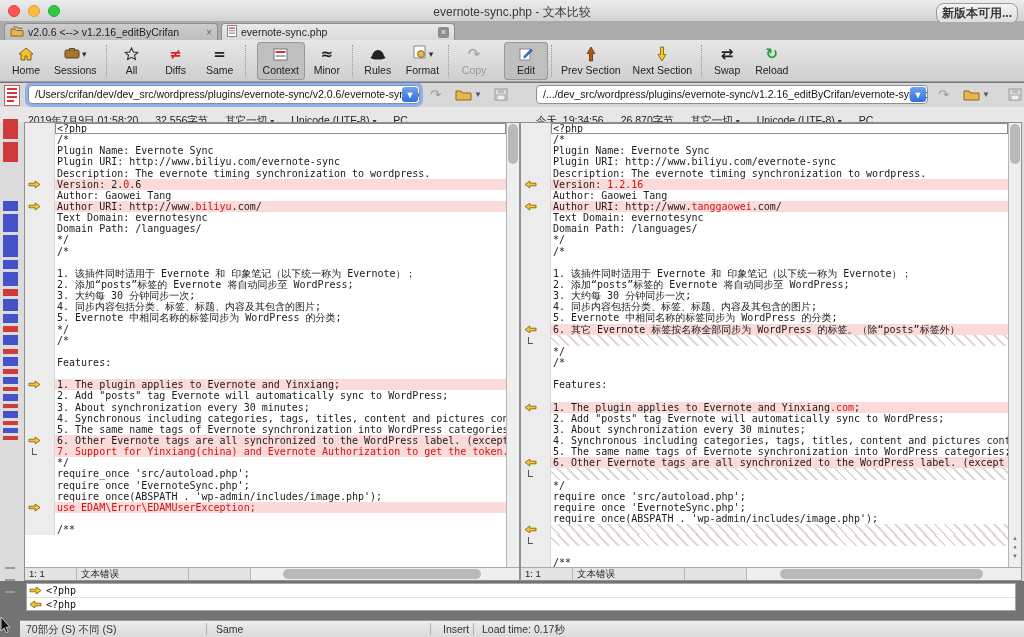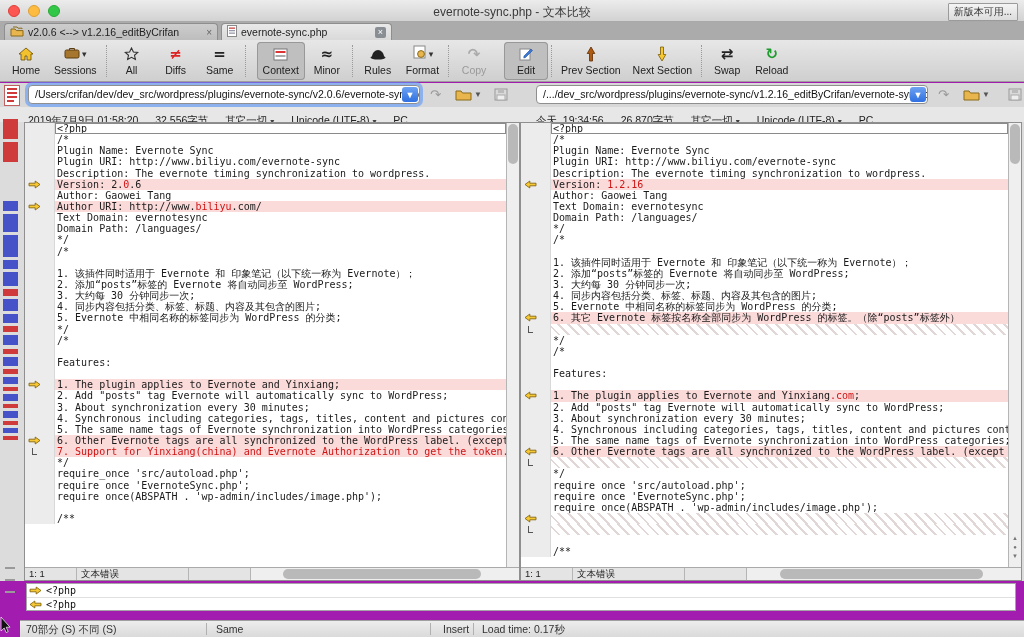--- a/index.html
+++ b/index.html
@@ -1,39 +1,39 @@
 <!DOCTYPE html>
 <html><head>
 <meta charset="utf-8">
 <style>
   * { margin:0; padding:0; box-sizing:border-box; }
   html,body { width:1024px; height:637px; overflow:hidden; }
   body { font-family:"Liberation Sans","DejaVu Sans",sans-serif; background:#d6d6d6; }
-  .win { position:relative; width:1024px; height:637px; background:#a21caf; }
+  .win { position:relative; width:1024px; height:637px; background:#737373; }
 
   
   .titlebar { position:absolute; top:0; left:0; right:0; height:22px;
     background:linear-gradient(#ececec,#d2d2d2); border-bottom:1px solid #a9a9a9; }
   .tl { position:absolute; top:5px; width:12px; height:12px; border-radius:50%; }
   .tl.red { left:8px;  background:#fc5753; border:1px solid #df3e38; }
   .tl.yel { left:28px; background:#fdbc40; border:1px solid #de9f34; }
   .tl.grn { left:48px; background:#33c748; border:1px solid #27aa35; }
   .wtitle { position:absolute; top:4px; left:0; right:0; text-align:center;
     font-size:12px; color:#3a3a3a; }
-  .update { position:absolute; top:3px; right:6px; font-size:10px; color:#333;
-    background:linear-gradient(#f4f4f4,#dcdcdc); border:1px solid #9b9b9b; border-radius:1px;
-    padding:1px 5px; }
+  .update { position:absolute; top:3px; right:6px; font-size:12px; color:#333;
+    background:linear-gradient(#f4f4f4,#dcdcdc); border:1px solid #9b9b9b; border-radius:8px;
+    padding:1px 5px;font-weight:bold; }
 
   
   .tabbar { position:absolute; top:22px; left:0; right:0; height:18px; background:#ababab; }
   .tab { position:absolute; bottom:0; height:17px; border:1px solid #8e8e8e; border-bottom:none;
     border-radius:4px 4px 0 0; font-size:10.5px; color:#222; display:flex; align-items:center;
     padding:0 5px; gap:4px; }
   .tab.inactive { left:4px; width:214px; background:linear-gradient(#cdcdcd,#bdbdbd); }
-  .tab.active { left:221px; width:171px; background:linear-gradient(#e9e9e9,#d9d9d9); }
+  .tab.active { left:221px; width:234px; background:linear-gradient(#e9e9e9,#d9d9d9); }
   .tab .lbl { flex:1; white-space:nowrap; overflow:hidden; }
   .xplain { color:#666; font-size:10px; }
   .xbox { width:11px; height:11px; background:#898d94; color:#fff; border-radius:2px;
     font-size:9px; line-height:11px; text-align:center; }
 
   
   .toolbar { position:absolute; top:40px; left:0; right:0; height:42px;
     background:linear-gradient(#e7e7e7,#cfcfcf); border-bottom:1px solid #9f9f9f;
     display:flex; align-items:center; padding-left:4px; }
   .tbtn { height:38px; min-width:44px; padding:0 6px; display:flex; flex-direction:column;
@@ -490,20 +490,26 @@
             <span class="txt"><span>require_once 'src/autoload.php';</span></span>
           </div>
           <div class="cl">
             <span class="gut"></span>
             <span class="txt"><span>require_once 'EvernoteSync.php';</span></span>
           </div>
           <div class="cl">
             <span class="gut"></span>
             <span class="txt"><span>require_once(ABSPATH . 'wp-admin/includes/image.php');</span></span>
           </div>
+          <div class="cl diff">
+            <span class="gut"><svg width="13" height="9">
+                <path d="M1 3.2h6.2V1l4.8 3.5-4.8 3.5V5.8H1z" fill="#f6c834" stroke="#7a5a00" stroke-width="0.8"></path>
+              </svg></span>
+            <span class="txt"><span class="red">use EDAM\Error\EDAMUserException;</span></span>
+          </div>
           <div class="cl">
             <span class="gut"></span>
             <span class="txt"></span>
           </div>
           <div class="cl">
             <span class="gut"></span>
             <span class="txt"><span>/**</span></span>
           </div>
         </div>
       <div class="vscroll">
@@ -543,20 +549,26 @@
           </div>
           <div class="cl diff">
             <span class="gut"><svg width="13" height="9">
                 <path d="M12 3.2H5.8V1L1 4.5l4.8 3.5V5.8H12z" fill="#f6c834" stroke="#7a5a00" stroke-width="0.8"></path>
               </svg></span>
             <span class="txt"><span>Version: </span><span class="red">1.2.16</span></span>
           </div>
           <div class="cl">
             <span class="gut"></span>
             <span class="txt"><span>Author: Gaowei Tang</span></span>
+          </div>
+          <div class="cl diff">
+            <span class="gut"><svg width="13" height="9">
+                <path d="M12 3.2H5.8V1L1 4.5l4.8 3.5V5.8H12z" fill="#f6c834" stroke="#7a5a00" stroke-width="0.8"></path>
+              </svg></span>
+            <span class="txt"><span>Author URI: http://www.</span><span class="red">tanggaowei</span><span>.com/</span></span>
           </div>
           <div class="cl">
             <span class="gut"></span>
             <span class="txt"><span>Text Domain: evernotesync</span></span>
           </div>
           <div class="cl">
             <span class="gut"></span>
             <span class="txt"><span>Domain Path: /languages/</span></span>
           </div>
           <div class="cl">

